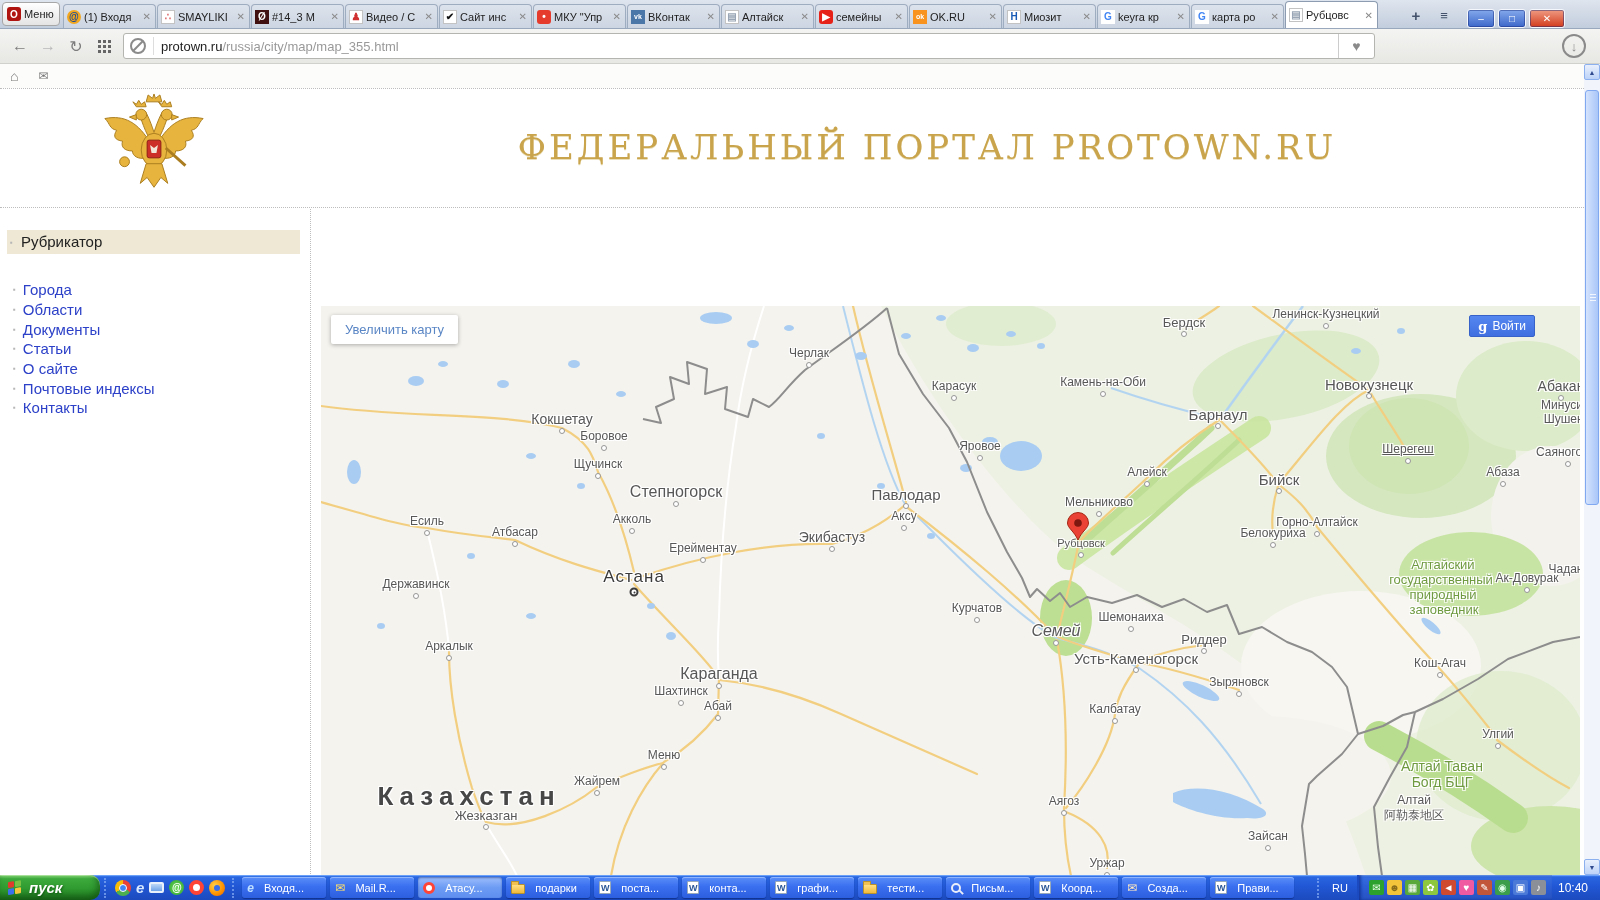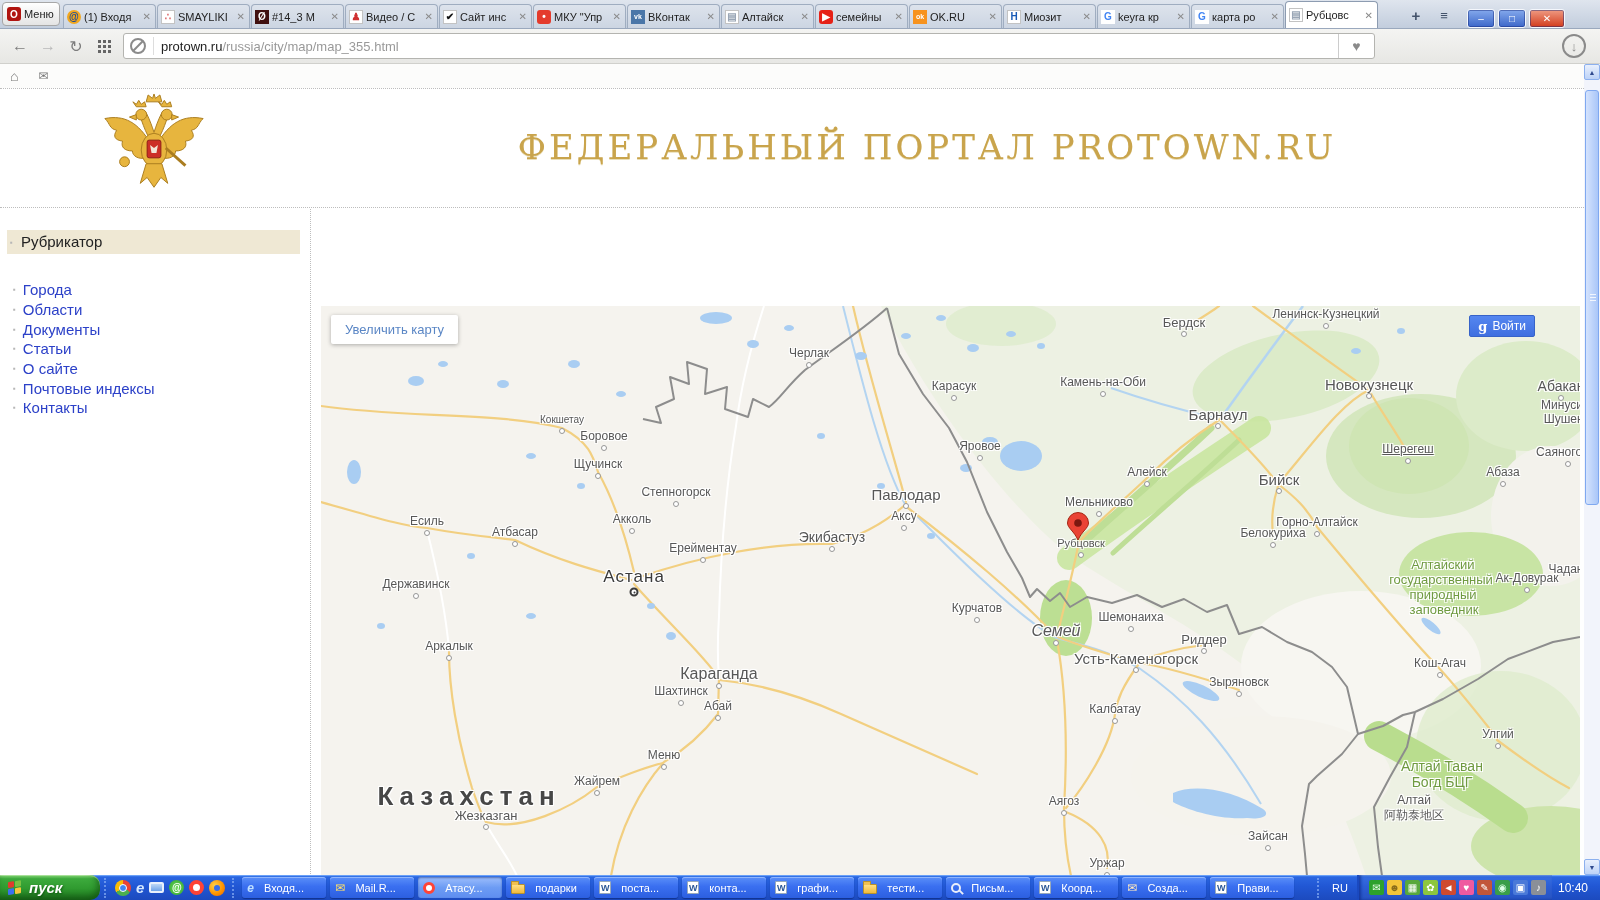--- a/index.html
+++ b/index.html
@@ -468,27 +468,27 @@
             <div class="maplabel" style="left: 863px; top: 16px; font-size: 13px;">Бердск</div>
             <div class="mapdot" style="left: 863px; top: 28px;"></div>
             <div class="maplabel" style="left: 1005px; top: 8px; font-size: 12px;">Ленинск-Кузнецкий</div>
             <div class="mapdot" style="left: 1005px; top: 20px;"></div>
             <div class="maplabel" style="left: 1048px; top: 78px; font-size: 15px;">Новокузнецк</div>
             <div class="mapdot" style="left: 1048px; top: 90px;"></div>
             <div class="maplabel" style="left: 897px; top: 108px; font-size: 15px;">Барнаул</div>
             <div class="mapdot" style="left: 897px; top: 120px;"></div>
             <div class="maplabel" style="left: 659px; top: 140px; font-size: 12px;">Яровое</div>
             <div class="mapdot" style="left: 659px; top: 152px;"></div>
-            <div class="maplabel" style="left: 241px; top: 113px; font-size: 10px;">Кокшетау</div>
+            <div class="maplabel" style="left: 241px; top: 113px; font-size: 14px;">Кокшетау</div>
             <div class="mapdot" style="left: 241px; top: 125px;"></div>
             <div class="maplabel" style="left: 283px; top: 130px; font-size: 12px;">Боровое</div>
             <div class="mapdot" style="left: 283px; top: 142px;"></div>
             <div class="maplabel" style="left: 277px; top: 158px; font-size: 12px;">Щучинск</div>
             <div class="mapdot" style="left: 277px; top: 170px;"></div>
-            <div class="maplabel" style="left: 355px; top: 186px; font-size: 12px;">Степногорск</div>
+            <div class="maplabel" style="left: 355px; top: 186px; font-size: 16px;">Степногорск</div>
             <div class="mapdot" style="left: 355px; top: 198px;"></div>
             <div class="maplabel" style="left: 311px; top: 213px; font-size: 12px;">Акколь</div>
             <div class="mapdot" style="left: 311px; top: 225px;"></div>
             <div class="maplabel" style="left: 106px; top: 215px; font-size: 12px;">Есиль</div>
             <div class="mapdot" style="left: 106px; top: 227px;"></div>
             <div class="maplabel" style="left: 194px; top: 226px; font-size: 12px;">Атбасар</div>
             <div class="mapdot" style="left: 194px; top: 238px;"></div>
             <div class="maplabel" style="left: 382px; top: 242px; font-size: 12px;">Ерейментау</div>
             <div class="mapdot" style="left: 382px; top: 254px;"></div>
             <div class="maplabel" style="left: 95px; top: 278px; font-size: 12px;">Державинск</div>

